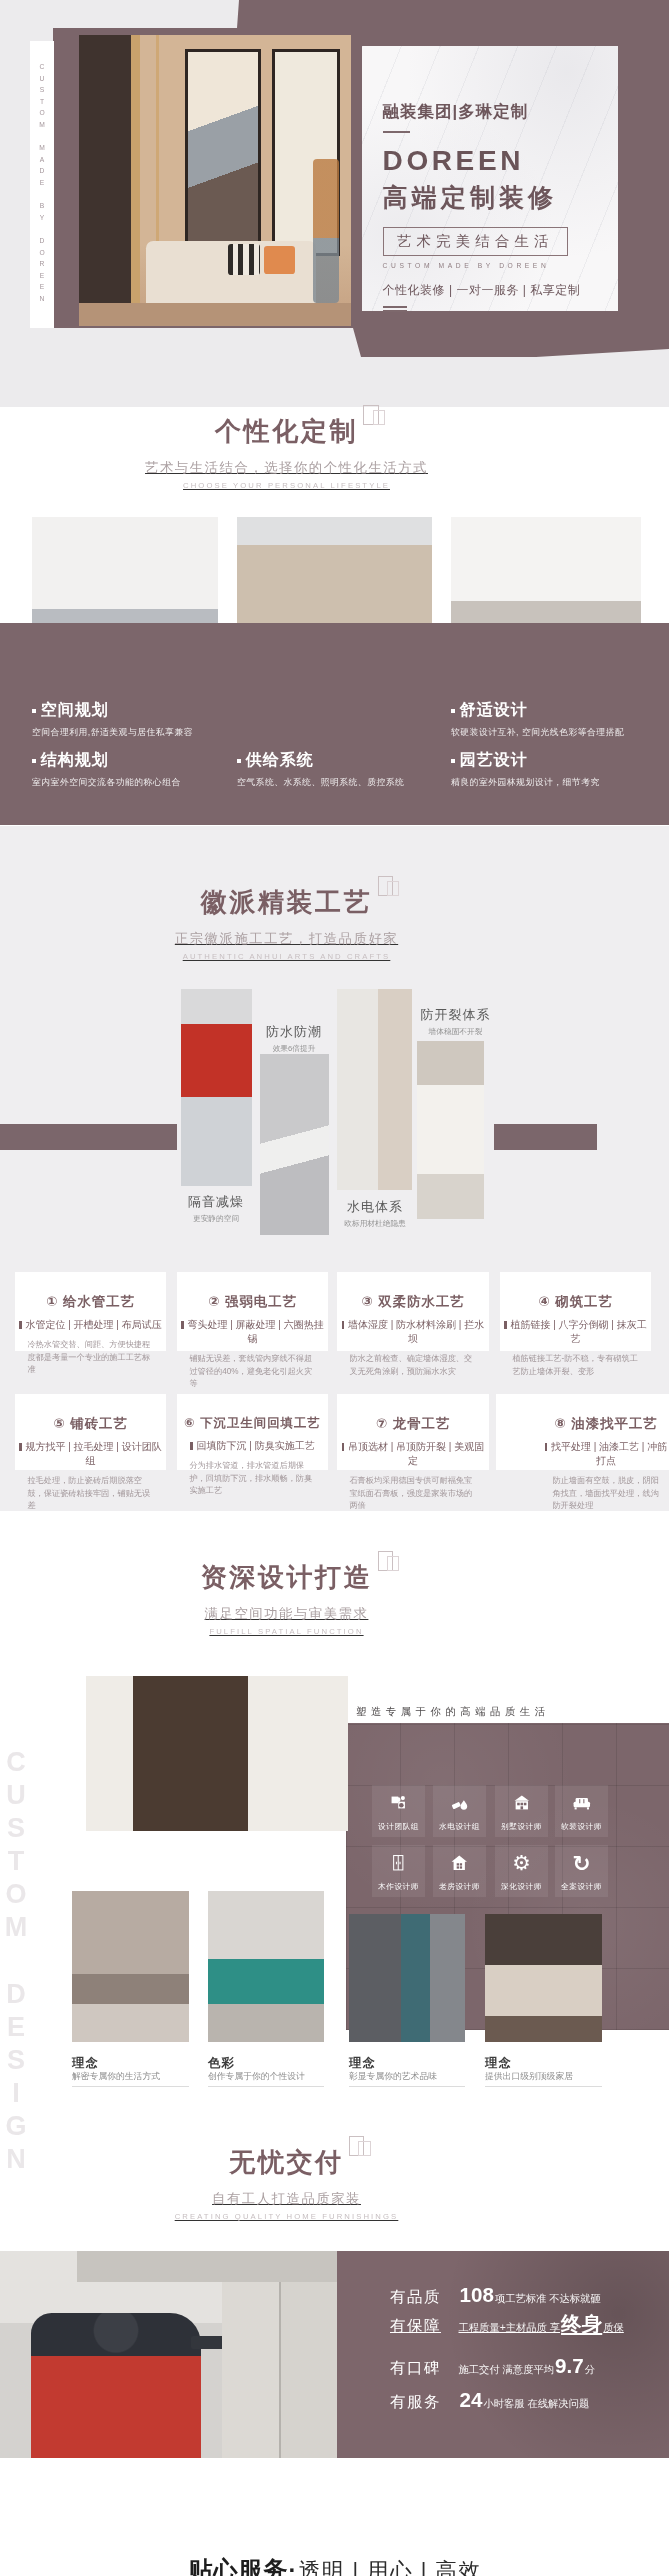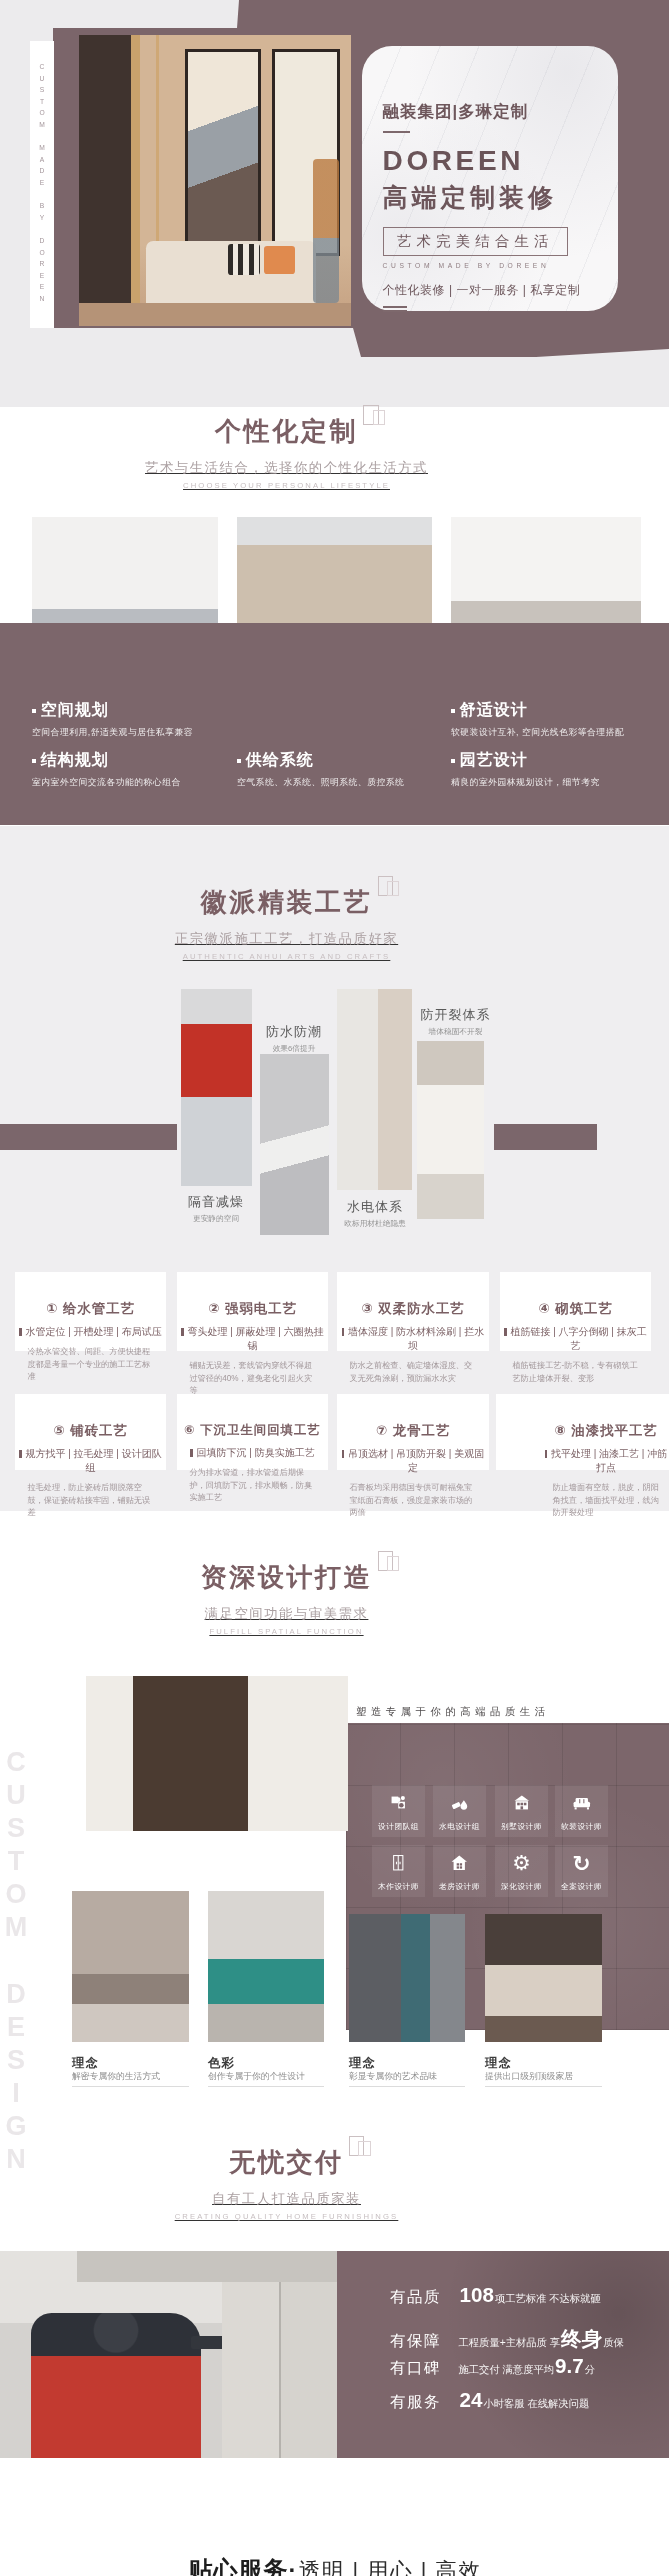--- a/index.html
+++ b/index.html
@@ -21,21 +21,21 @@
   .hero-brown{background:#7b656a;clip-path:polygon(53px 28px,237px 28px,239px 0,670px 0,670px 349px,536px 357px,361px 357px,353px 328px,53px 328px);}
   .vtext{writing-mode:vertical-rl;text-orientation:upright;}
   .marble{background:
       radial-gradient(ellipse at 80% 10%,rgba(190,190,200,.25),transparent 55%),
       radial-gradient(ellipse at 15% 70%,rgba(190,190,200,.2),transparent 50%),
       repeating-linear-gradient(112deg,rgba(180,182,192,.18) 0 1px,transparent 1px 36px),
       #f8f7f8;}
   .bar{background:#7d686c;}
   
   .ccard{position:absolute;background:#fff;text-align:center;}
-  .ccard h3{margin:28px 0 0;font-size:13.4px;font-weight:600;color:#7a5f63;letter-spacing:1px;}
+  .ccard h3{margin:21px 0 0;font-size:13.4px;font-weight:600;color:#7a5f63;letter-spacing:1px;}
   .ccard .tags{margin-top:7.2px;font-size:10px;color:#7a5f63;}
   .ccard .tagbar{display:inline-block;width:2.6px;height:7.7px;background:#7a5f63;margin-right:3.6px;vertical-align:-0.5px;}
   .ccard .desc{margin:6.7px 12.4px 0;font-size:8.2px;line-height:1.55;color:#a2979a;text-align:left;}
   
   .feat{position:absolute;color:#fff;}
   .feat .t{font-size:16px;font-weight:700;letter-spacing:1px;}
   .feat .sq{display:inline-block;width:3.6px;height:3.6px;background:#fff;margin-right:5.2px;vertical-align:2.1px;}
   .feat .d{margin-top:6.2px;font-size:8.8px;color:rgba(255,255,255,.88);letter-spacing:0.5px;}
   
   .cl{position:absolute;text-align:center;}
@@ -79,21 +79,21 @@
       <div class="abs" style="left:77px;top:0;width:2.6px;height:291px;background:#cfa876;"></div>
       <div class="abs" style="left:106px;top:14.4px;width:70px;height:201px;background:linear-gradient(160deg,#efe6d8 0 35%,#9aa0a6 35% 60%,#6b5a52 60% 100%);border:3.1px solid #2e2622;"></div>
       <div class="abs" style="left:193px;top:14.4px;width:62px;height:201px;background:#efe9dd;border:3.1px solid #2e2622;"></div>
       <div class="abs" style="left:67px;top:206px;width:170px;height:62px;background:#e9dfd2;border-radius:7.2px 7.2px 0 0;"></div>
       <div class="abs" style="left:185px;top:211px;width:31px;height:28px;background:#e08a4e;border-radius:3.1px;"></div>
       <div class="abs" style="left:149px;top:209px;width:32px;height:31px;background:repeating-linear-gradient(90deg,#2f2b28 0 5.2px,#efe9e0 5.2px 10.3px),repeating-linear-gradient(0deg,rgba(47,43,40,.6) 0 5.2px,transparent 5.2px 10.3px);border-radius:3.1px;"></div>
       <div class="abs" style="left:0;top:268px;width:272px;height:23px;background:#b59377;"></div>
       <div class="abs" style="left:234px;top:124px;width:26px;height:144px;background:linear-gradient(180deg,#b9793f 0 55%,#7e8890 55% 100%);opacity:.8;border-radius:4.1px;"></div>
     </div>
 
-    <div class="abs marble" style="left:362px;top:46px;width:256px;height:265px;border-radius:30px;">
+    <div class="abs marble" style="left:362px;top:46px;width:256px;height:265px;">
       <div style="padding:55px 0 0 20.6px;">
         <div style="font-size:16.5px;font-weight:600;color:#6e575c;letter-spacing:1px;">融装集团|多琳定制</div>
         <div class="bar" style="margin-top:8.2px;width:27px;height:2.1px;"></div>
         <div style="margin-top:11.3px;font-size:28px;font-weight:800;color:#6a5458;letter-spacing:3.6px;font-family:Liberation Sans, sans-serif;">DOREEN</div>
         <div style="margin-top:4.1px;font-size:25px;font-weight:700;color:#6d565b;letter-spacing:4.1px;">高端定制装修</div>
         <div style="margin-top:13.4px;display:inline-block;border:0.5px solid #8a7478;padding:4.1px 13.4px;font-size:14.4px;letter-spacing:5.2px;color:#6e575c;">艺术完美结合生活</div>
         <div style="margin-top:6.2px;font-size:6.7px;letter-spacing:3.6px;color:#8f7d81;">CUSTOM MADE BY DOREEN</div>
         <div style="margin-top:12.4px;font-size:12px;color:#6e585d;letter-spacing:0.5px;">个性化装修 | 一对一服务 | 私享定制</div>
         <div class="bar" style="margin-top:7.2px;width:24px;height:1.5px;"></div>
         <div class="bar" style="margin-top:2.6px;width:24px;height:1.5px;"></div>
@@ -326,21 +326,21 @@
     <div class="abs" style="left:191px;top:85px;width:36px;height:13.4px;background:#33363c;border-radius:2.1px;"></div>
     <div class="abs" style="left:222px;top:31px;width:116px;height:176px;background:linear-gradient(90deg,#dcd9d4 0 49%,#b5b2ad 49% 51%,#d6d3ce 51% 100%);"></div>
   </div>
   <div class="abs" style="left:337px;top:2251px;width:332px;height:207px;background:radial-gradient(circle at 85% 30%,rgba(0,0,0,.18),transparent 55%),#7d666b;">
     <div class="stat" style="top:32px;">
       <span class="lb">有品质</span>
         <span class="pre"></span>
         <span class="big">108</span>
         <span class="post">项工艺标准 不达标就砸</span>
     </div>
-    <div class="stat" style="top:74px;">
+    <div class="stat" style="top:59px;text-decoration:underline;">
       <span class="lb">有保障</span>
         <span class="pre">工程质量+主材品质 享</span>
         <span class="big">终身</span>
         <span class="post">质保</span>
     </div>
     <div class="stat" style="top:103px;">
       <span class="lb">有口碑</span>
         <span class="pre">施工交付 满意度平均</span>
         <span class="big">9.7</span>
         <span class="post">分</span>

